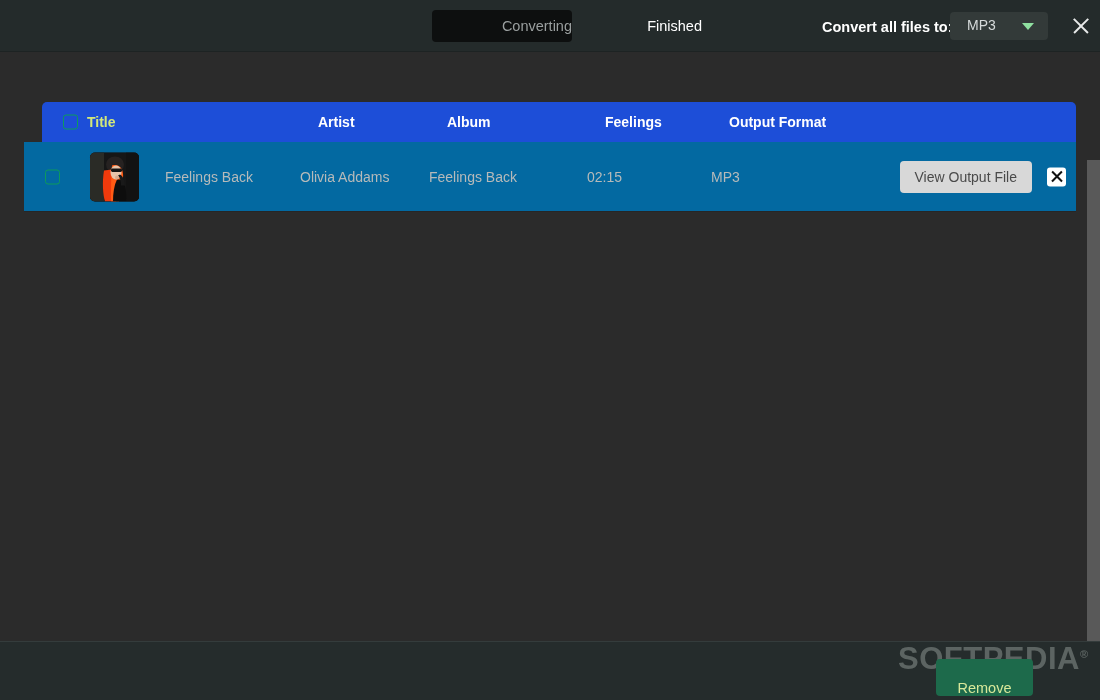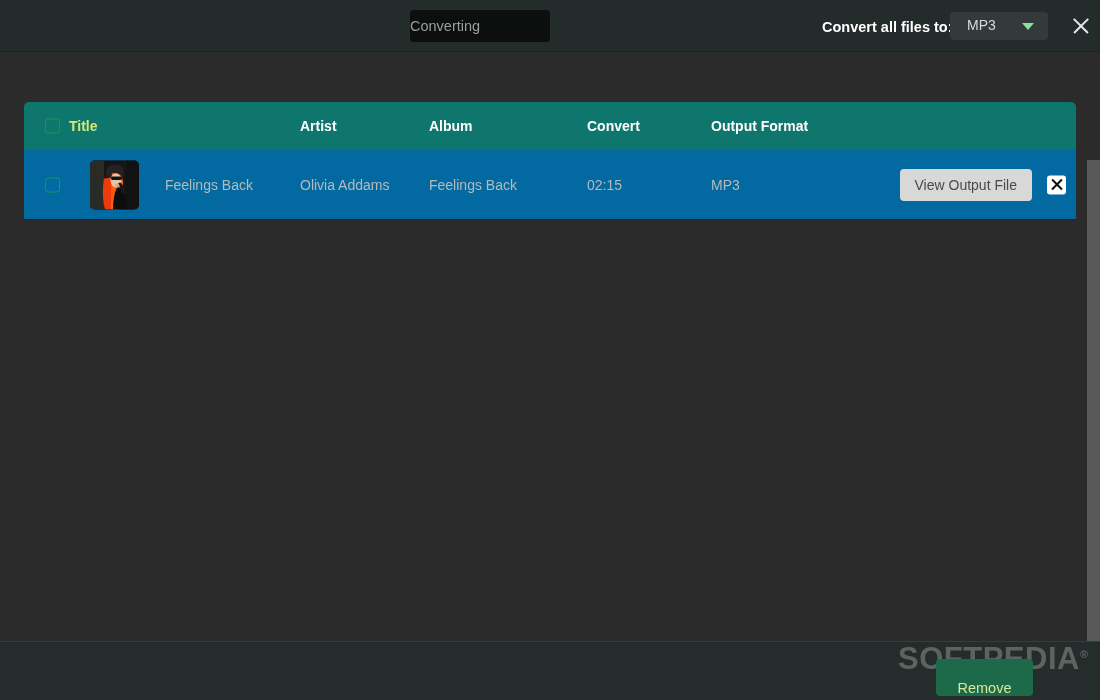--- a/index.html
+++ b/index.html
@@ -19,25 +19,26 @@
   
   .topbar {
     position: absolute; left: 0; top: 0;
     width: 1100px; height: 52px;
     background: #242b2b;
     border-bottom: 1px solid #1d2323;
   }
   .tab {
     position: absolute; top: 10px;
     height: 32px;
-    display: flex; align-items: center; justify-content: flex-start;
+    display: flex; align-items: center; justify-content: flex-end;
     font-size: 14.5px;
     border-radius: 4px;
     cursor: pointer;
     user-select: none;
+    margin-left: 22px;
   }
   .tab-converting {
     left: 410px; width: 140px;
     background: #0d0f0f;
     color: #9a9f9f;
   }
   .tab-finished {
     left: 560px; width: 120px;
     background: transparent;
     color: #ffffff;
@@ -123,23 +124,24 @@
     font-size: 14px; color: #8d8f8f; white-space: nowrap;
   }
 
   
   .table {
     position: absolute; left: 24px; top: 102px;
     width: 1052px;
   }
   .thead {
     position: relative;
-    height: 48px;
-    background: #0f766e;
+    height: 40px;
+    background: #1d4ed8;
     border-radius: 5px 5px 0 0;
+    margin-left: 18px;
   }
   .row {
     position: relative;
     height: 70px;
     background: #0369a1;
     border-bottom: 1px solid #262626;
   }
   .cell { position: absolute; white-space: nowrap; }
   .c-chk    { left: 21px; }
   .c-title  { left: 45px; }
@@ -232,20 +234,23 @@
 </style>
 </head>
 <body>
 
 <div id="app">
 
   <div class="topbar">
     <div class="tab tab-converting">
       <span>Converting</span>
     </div>
+    <div class="tab tab-finished">
+      <span>Finished</span>
+    </div>
 
     <div class="convert-label">Convert all files to:</div>
 
     <div class="format-select">
       <span class="val">MP3</span>
       <span class="caret"></span>
     </div>
 
     <div class="win-close"></div>
   </div>
@@ -257,21 +262,21 @@
       <span class="search-ph">Search（Title）</span>
     </div>
   </div>
 
   <div class="table">
     <div class="thead">
       <span class="chk cell c-chk"></span>
       <span class="cell c-title">Title</span>
       <span class="cell c-artist">Artist</span>
       <span class="cell c-album">Album</span>
-      <span class="cell c-dur">Convert</span>
+      <span class="cell c-dur">Feelings</span>
       <span class="cell c-fmt">Output Format</span>
     </div>
 
     <div class="row">
       <span class="chk cell c-chk"></span>
 
       <span class="thumb">
         <svg width="49" height="49" viewBox="0 0 49 49" aria-hidden="true">
           <rect width="49" height="49" fill="#161616"></rect>
           <rect x="0" y="0" width="14" height="49" fill="#2a2b26"></rect>

